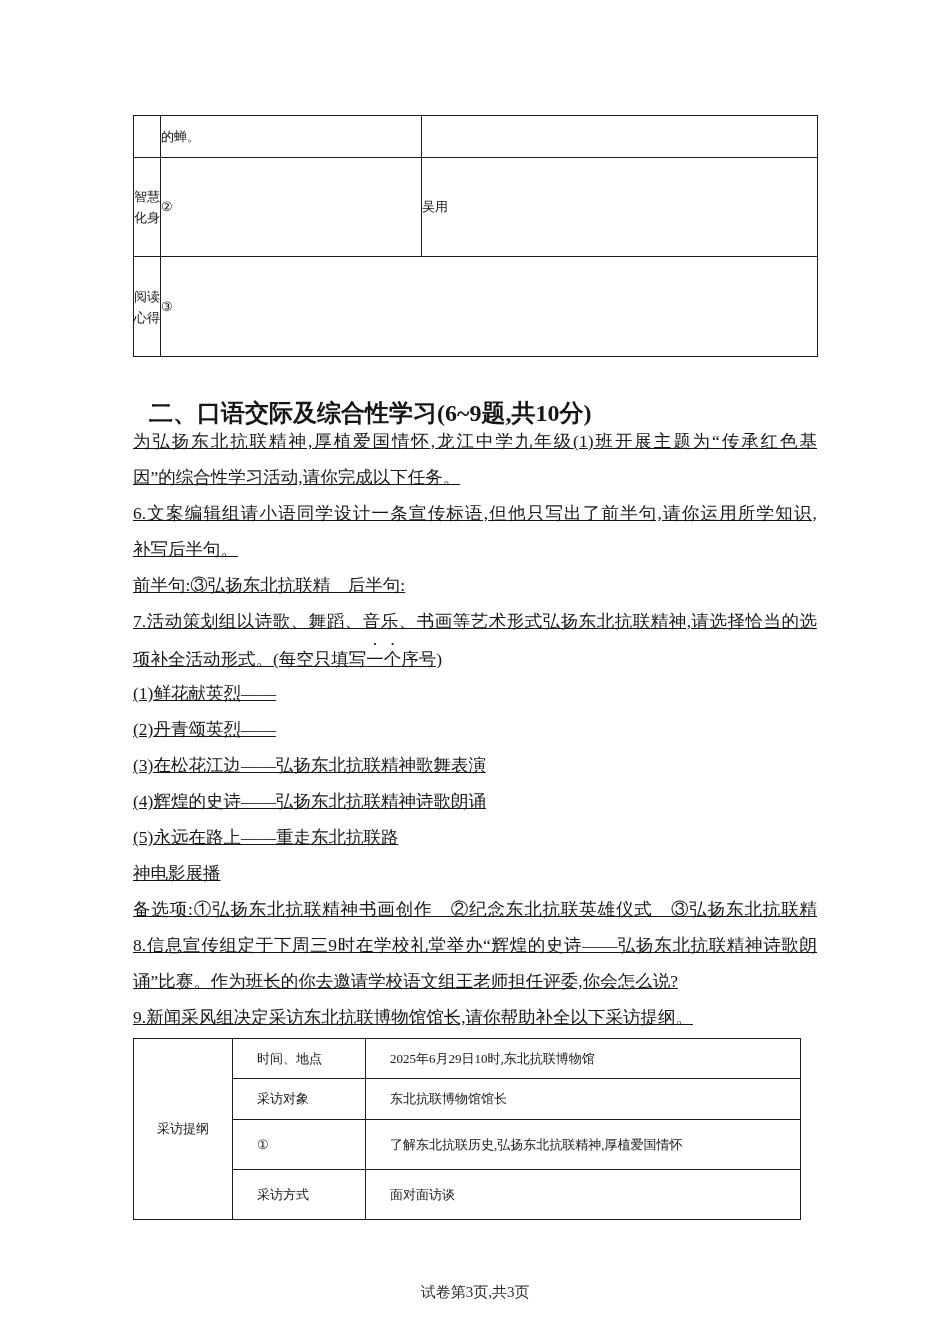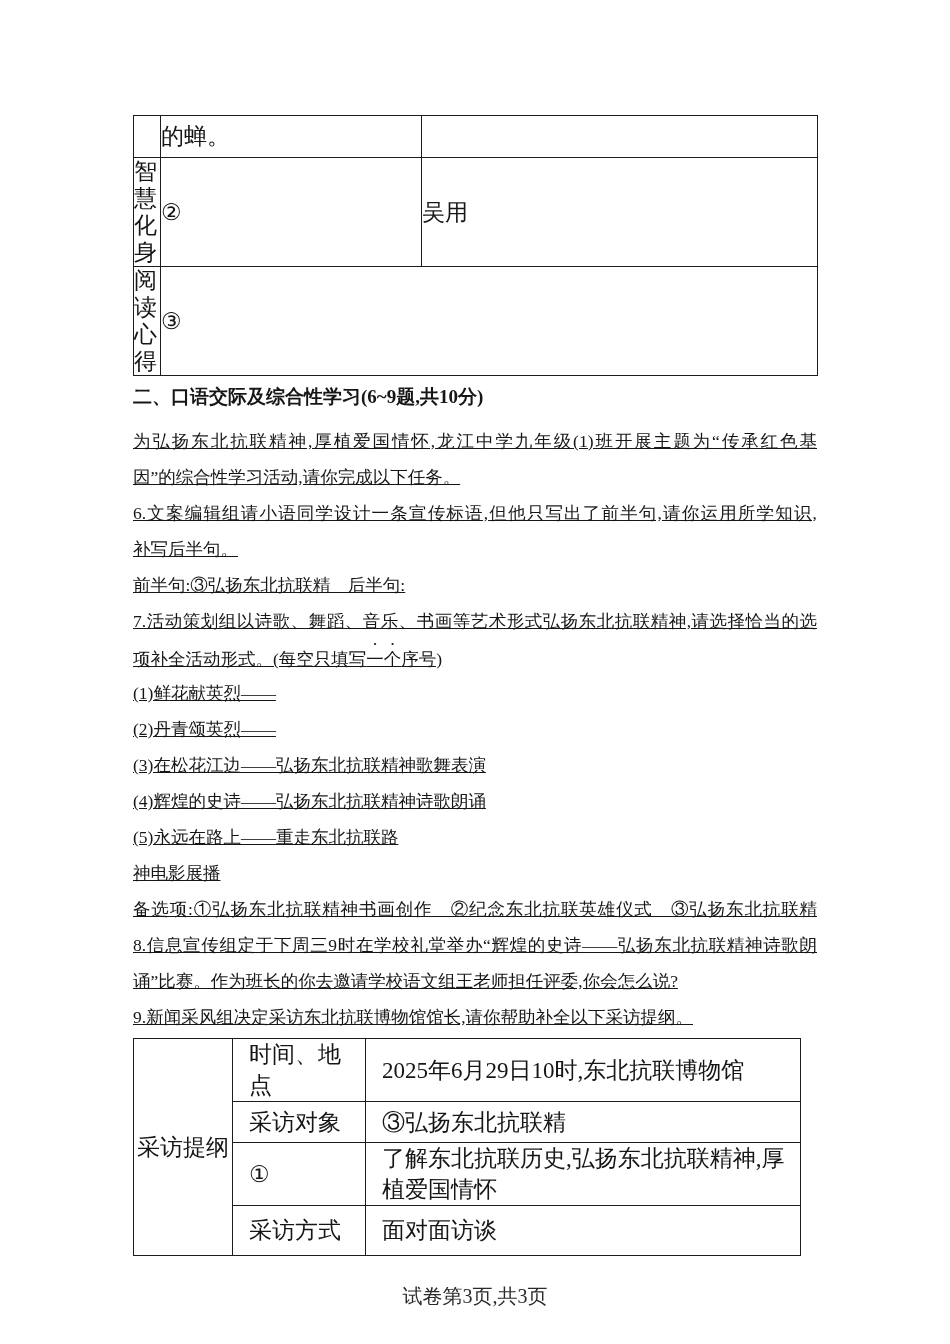--- a/index.html
+++ b/index.html
@@ -14,60 +14,60 @@
     overflow: hidden;
   }
 
   
   table.grid {
     border-collapse: collapse;
     table-layout: fixed;
   }
   table.grid td {
     border: 1.6px solid #1c1c1c;
-    font-size: 23px;
+    font-size: 13px;
     vertical-align: middle;
     padding: 0;
   }
 
   
   .tbl-top { position: absolute; left: 133px; top: 115px; width: 684px; }
   .tbl-top .c-side { width: 27px; }
   .tbl-top .c-item { width: 261px; }
   .tbl-top .c-ans  { width: 396px; }
   .tbl-top .r1 { height: 42px; }
   .tbl-top .r2 { height: 99px; }
   .tbl-top .r3 { height: 100px; margin-left: 7px; }
   .side-label {
-    line-height: 27px;
+    line-height: 21px;
     padding: 0 3px;
     word-break: break-all;
   }
   .cell-text { padding-left: 10px; padding-right: 6px; }
 
   
   .tbl-interview { position: absolute; left: 133px; top: 1038px; width: 667px; }
   .tbl-interview .c1 { width: 99px; }
   .tbl-interview .c2 { width: 133px; }
   .tbl-interview .c3 { width: 435px; }
   .tbl-interview .ir1 { height: 40px; }
   .tbl-interview .ir2 { height: 41px; }
   .tbl-interview .ir3 { height: 50px; }
   .tbl-interview .ir4 { height: 50px; }
   .tbl-interview .ti-side { text-align: center; margin-top: 37px; }
-  .tbl-interview .ti-key, .tbl-interview .ti-val { padding-left: 16px; padding-right: 6px; }
+  .tbl-interview .ti-key, .tbl-interview .ti-val { padding-left: 24px; padding-right: 6px; }
 
   
   .section-heading {
     position: absolute;
     left: 133px;
     top: 383px;
     width: 689px;
-    margin: 0;
-    font-size: 19px;
+    margin: 16px;
+    font-size: 24px;
     font-weight: 700;
     line-height: 28px;
   }
 
   
   .body-block {
     position: absolute;
     left: 133px;
     top: 423px;
     width: 684px;
@@ -92,21 +92,21 @@
     text-emphasis-position: over right;
   }
 
   
   .page-footer {
     position: absolute;
     left: 0;
     top: 1283px;
     width: 950px;
     text-align: center;
-    font-size: 20px;
+    font-size: 15px;
     color: #2a2a2a;
   }
 </style>
 </head>
 <body>
 
 <div class="page">
 
   <table class="grid tbl-top">
     <colgroup>
@@ -167,21 +167,21 @@
         <col class="c3">
       </colgroup>
     <tbody>
         <tr class="ir1">
       <td class="ti-side" rowspan="4">采访提纲</td>
       <td class="ti-key">时间、地点</td>
       <td class="ti-val">2025年6月29日10时,东北抗联博物馆</td>
     </tr>
     <tr class="ir2">
       <td class="ti-key">采访对象</td>
-      <td class="ti-val">③弘扬东北抗联精</td>
+      <td class="ti-val">东北抗联博物馆馆长</td>
     </tr>
     <tr class="ir3">
       <td class="ti-key">①</td>
       <td class="ti-val">了解东北抗联历史,弘扬东北抗联精神,厚植爱国情怀</td>
     </tr>
     <tr class="ir4">
       <td class="ti-key">采访方式</td>
       <td class="ti-val">面对面访谈</td>
     </tr>
   </tbody>

